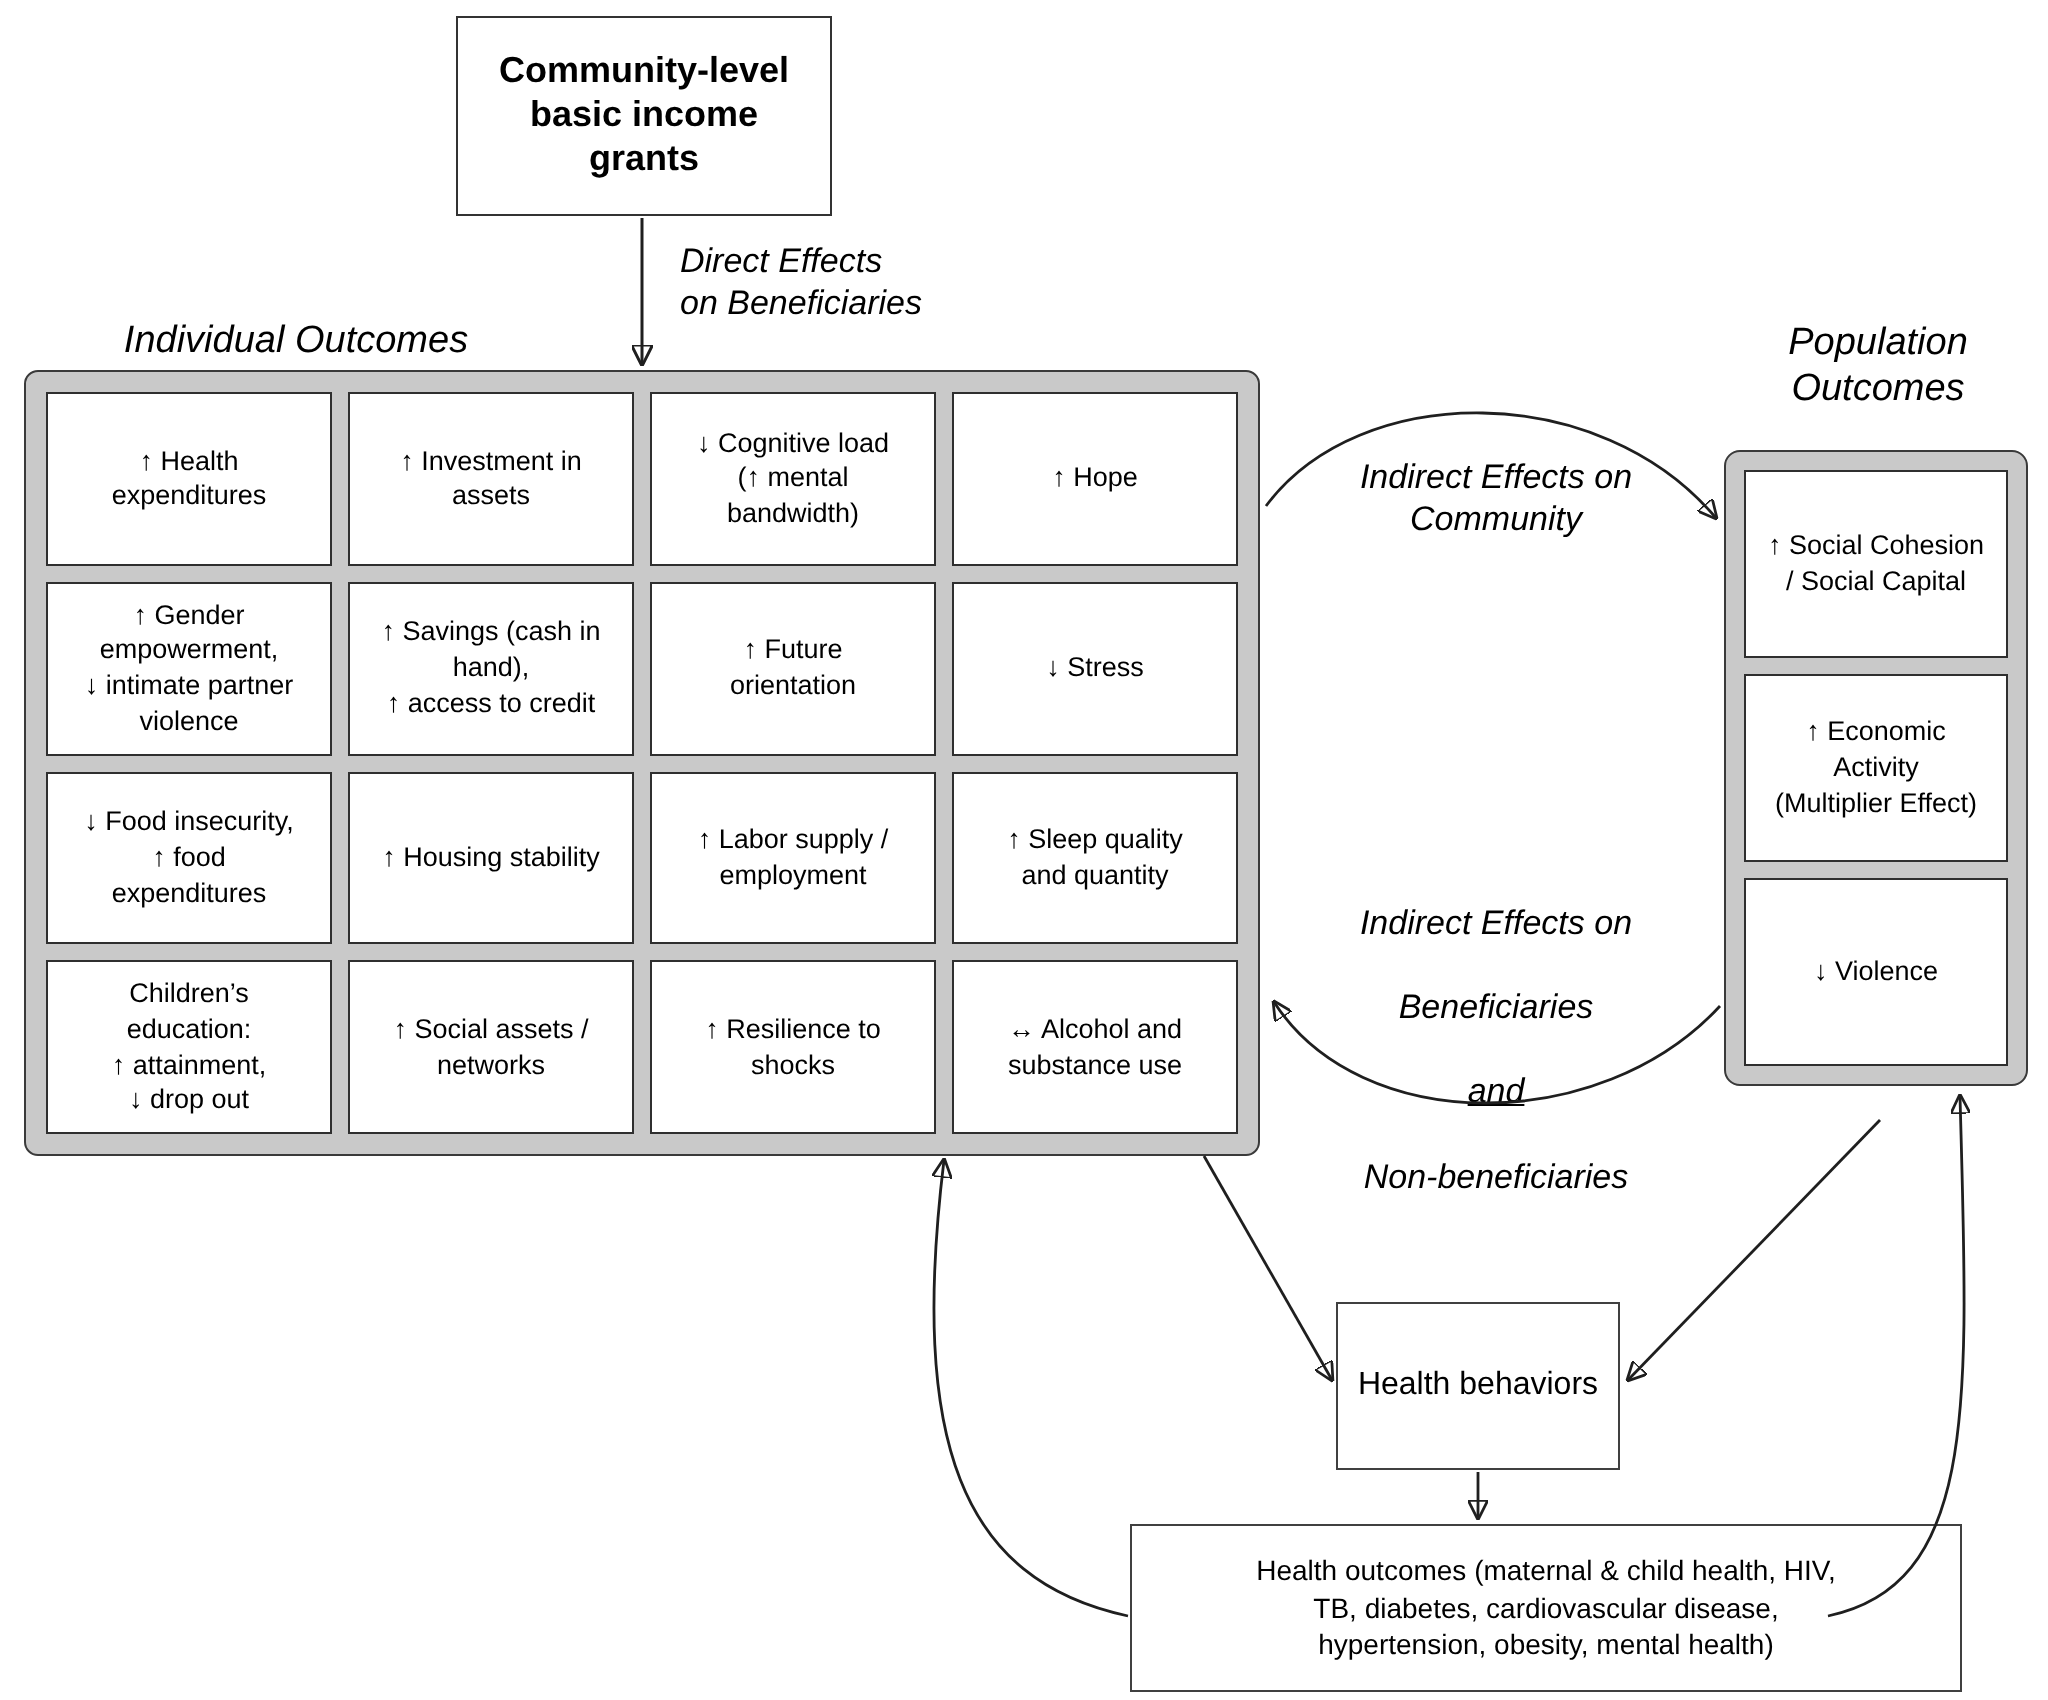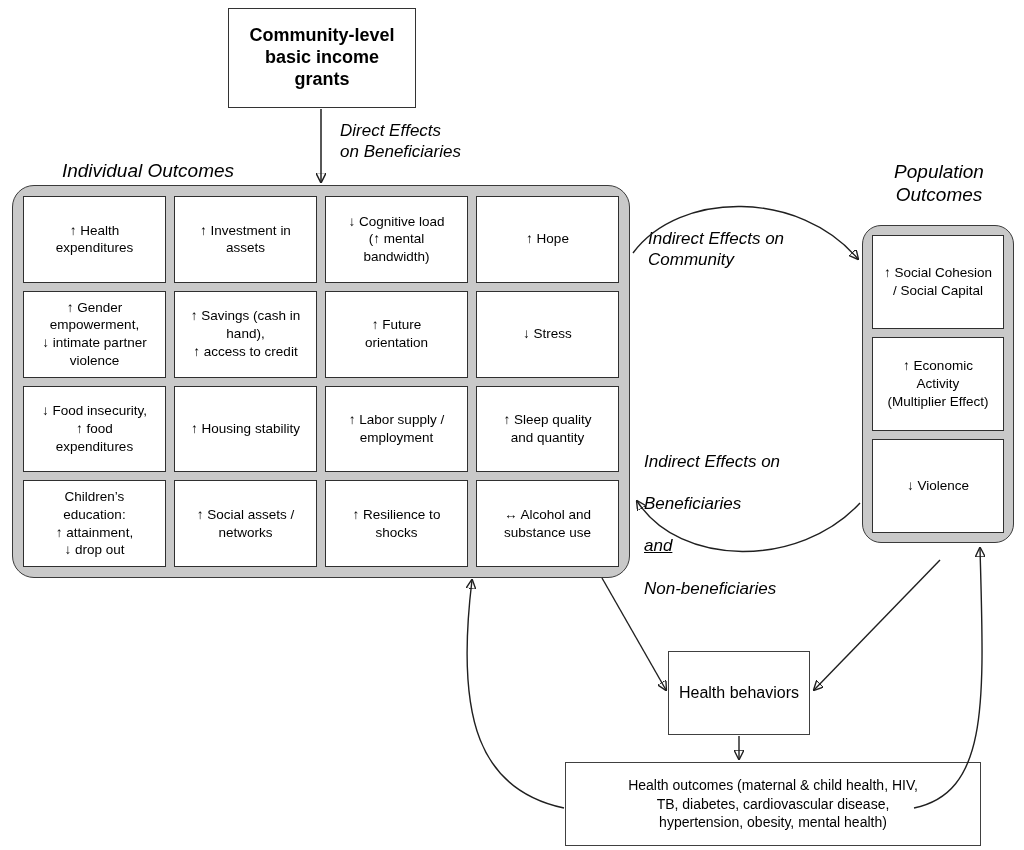--- a/index.html
+++ b/index.html
@@ -42,34 +42,34 @@
     border-color: #333;
     padding: 0 10px;
   }
 
   
   .panel {
     position: absolute;
     box-sizing: border-box;
     background: #c9c9c9;
     border: 1.6px solid #3a3a3a;
-    border-radius: 22px;
+    border-radius: 7px;
   }
   #individual-panel {
     left: 12px;
     top: 185px;
     width: 618px;
     height: 393px;
   }
   #population-panel {
     left: 862px;
     top: 225px;
     width: 152px;
     height: 318px;
-    border-radius: 19px;
+    border-radius: 8px;
   }
 
   
   .panel-title {
     position: absolute;
     font-style: italic;
     font-size: 19px;
     text-align: center;
     line-height: 1.2;
     white-space: pre-line;
@@ -134,21 +134,21 @@
     padding: 2px 4px;
     box-sizing: border-box;
     white-space: pre-line;
   }
 
   
   .edge-label {
     position: absolute;
     font-style: italic;
     font-size: 17px;
-    text-align: left;
+    text-align: center;
     line-height: 1.24;
     white-space: pre-line;
   }
   #direct-effects-label {
     left: 340px;
     top: 120px;
     width: 190px;
     text-align: left;
   }
   #indirect-community-label {

